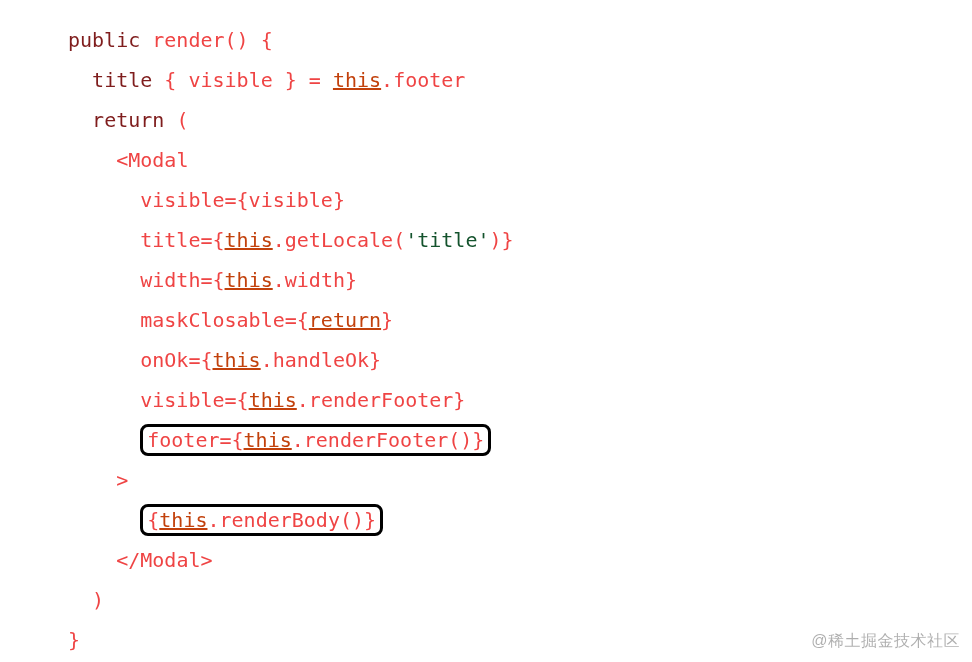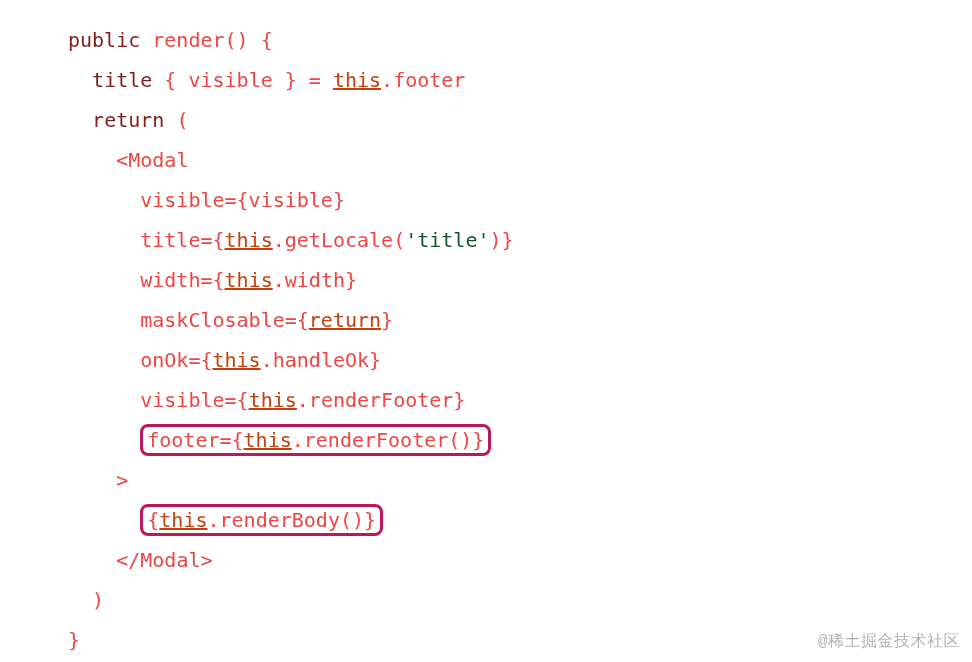--- a/index.html
+++ b/index.html
@@ -19,30 +19,30 @@
     line-height: 40px;
     white-space: pre;
   }
   .tok {}
   .kw1 { color: #7f1d1d; }
   .kw2 { color: #c2410c; text-decoration: underline; }
   .plain { color: #ef4444; }
   .string { color: #14532d; }
   .box {
     display: inline;
-    border: 3px solid #be185d;
+    border: 3px solid #000000;
     border-radius: 8px;
     padding: 1px 4px 1px 4px;
   }
   .watermark {
     position: absolute;
     right: 12px;
     bottom: 10px;
     font-size: 16px;
-    font-family: Liberation Mono, monospace;
+    font-family: Liberation Sans, sans-serif;
     color: rgba(0,0,0,0.32);
     letter-spacing: 0.5px;
   }
 </style>
 </head>
 <body>
 
 <pre class="code" id="code-root"><span class="tok kw1">public</span><span class="tok plain"> render() {</span>
   <span class="tok kw1">title</span><span class="tok plain"> { visible } = </span><span class="tok kw2">this</span><span class="tok plain">.footer</span>
   <span class="tok kw1">return</span><span class="tok plain"> (</span>

